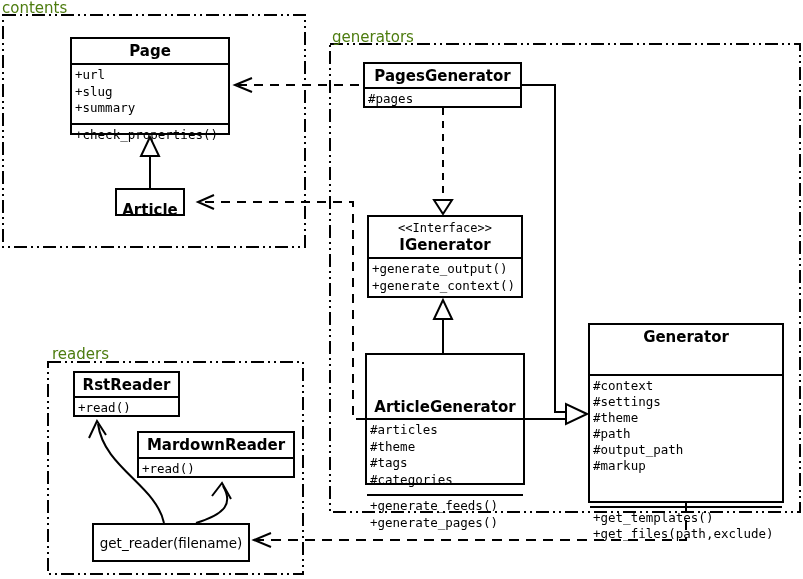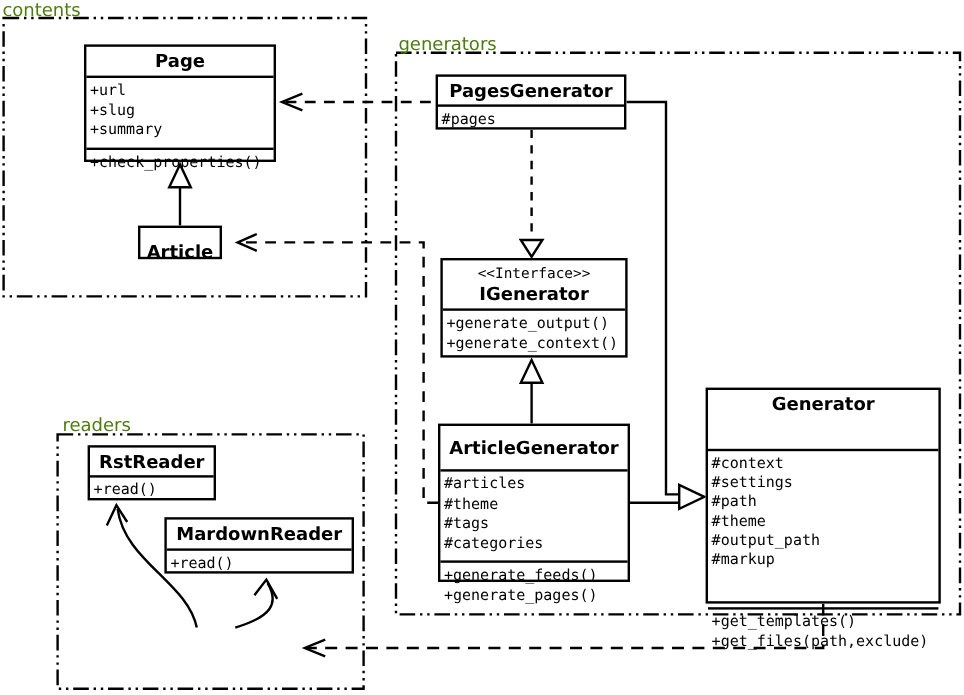--- a/index.html
+++ b/index.html
@@ -95,40 +95,40 @@
       <div class="uml-stereo">&lt;&lt;Interface&gt;&gt;</div>
       <div class="uml-name2">IGenerator</div>
     </div>
     <div class="uml-methods">
       <div class="uml-row">+generate_output()</div>
       <div class="uml-row">+generate_context()</div>
     </div>
   </div>
 
   <div class="uml-class" style="left:365px;top:353px;width:160px;height:132px;">
-    <div class="uml-title" style="height:36px;">ArticleGenerator</div>
+    <div class="uml-title" style="height:23px;margin-top:40px;">ArticleGenerator</div>
     <div class="uml-attrs">
       <div class="uml-row">#articles</div>
       <div class="uml-row">#theme</div>
       <div class="uml-row">#tags</div>
       <div class="uml-row">#categories</div>
     </div>
     <div class="uml-methods">
       <div class="uml-row">+generate_feeds()</div>
       <div class="uml-row">+generate_pages()</div>
     </div>
   </div>
 
   <div class="uml-class" style="left:588px;top:323px;width:196px;height:180px;gap:26px;">
     <div class="uml-title" style="height:23px;">Generator</div>
     <div class="uml-attrs" style="line-height:16px;">
       <div class="uml-row">#context</div>
       <div class="uml-row">#settings</div>
+      <div class="uml-row">#theme</div>
       <div class="uml-row">#path</div>
-      <div class="uml-row">#theme</div>
       <div class="uml-row">#output_path</div>
       <div class="uml-row">#markup</div>
     </div>
     <div class="uml-methods" style="line-height:16px;">
       <div class="uml-row">+get_templates()</div>
       <div class="uml-row">+get_files(path,exclude)</div>
     </div>
   </div>
 
   <div class="uml-class" style="left:73px;top:371px;width:107px;height:46px;">
@@ -138,14 +138,15 @@
     </div>
   </div>
 
   <div class="uml-class" style="left:137px;top:431px;width:158px;height:47px;">
     <div class="uml-title" style="height:24px;">MardownReader</div>
     <div class="uml-methods">
       <div class="uml-row">+read()</div>
     </div>
   </div>
 
+  <div class="plain-box" style="left:92px;top:523px;width:158px;height:39px;">get_reader(filename)</div>
 
 </div>
 
 </body></html>

